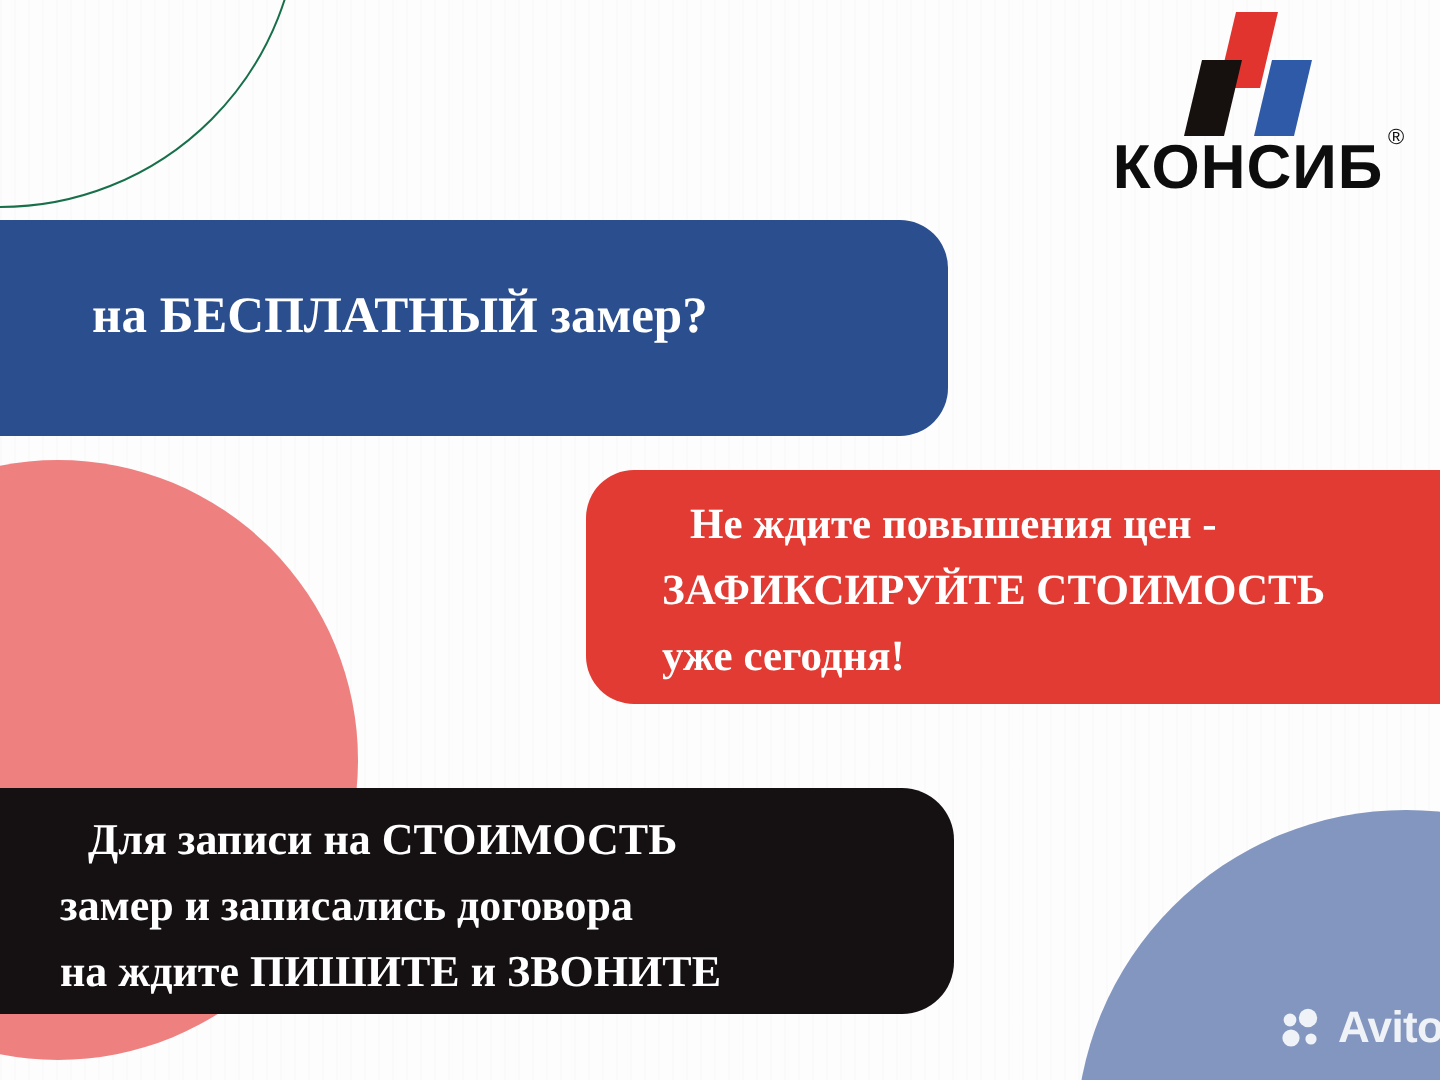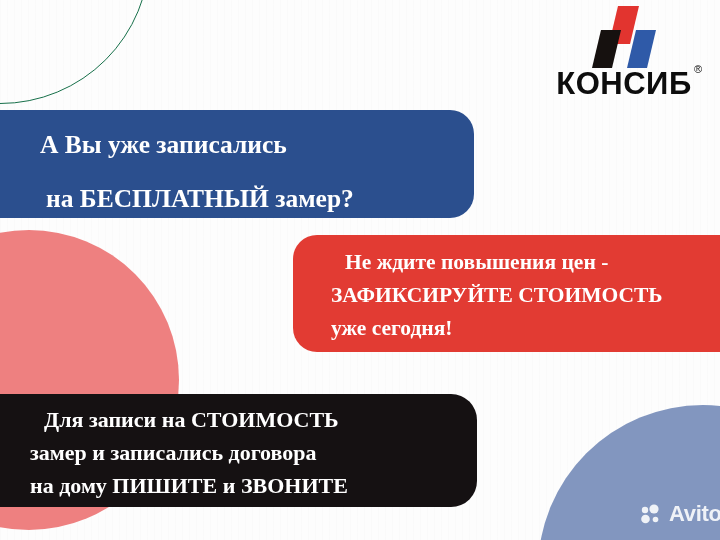--- a/index.html
+++ b/index.html
@@ -175,34 +175,33 @@
     <svg class="logo-mark" viewBox="0 0 64 62">
       <polygon points="26,0 47,0 38,38 17,38" fill="#e2342f"></polygon>
       <polygon points="9,24 29,24 20,62 0,62" fill="#16110f"></polygon>
       <polygon points="44,24 64,24 55,62 35,62" fill="#2f5aa8"></polygon>
     </svg>
     <div class="logo-word">КОНСИБ</div>
     <div class="logo-reg">®</div>
   </div>
 
   <div class="banner banner-blue">
-    <div class="line">А Вы уже записались</div>
     <div class="line indent-2">на БЕСПЛАТНЫЙ замер?</div>
   </div>
 
   <div class="banner banner-red">
     <div class="line indent-1">Не ждите повышения цен -</div>
     <div class="line">ЗАФИКСИРУЙТЕ СТОИМОСТЬ</div>
     <div class="line">уже сегодня!</div>
   </div>
 
   <div class="banner banner-black">
     <div class="line indent-1">Для записи на СТОИМОСТЬ</div>
     <div class="line">замер и записались договора</div>
-    <div class="line">на дому ПИШИТЕ и ЗВОНИТЕ</div>
+    <div class="line">на ждите ПИШИТЕ и ЗВОНИТЕ</div>
   </div>
 
   <div class="avito">
     <svg class="avito-mark" width="26" height="20" viewBox="0 0 26 20">
       <circle cx="5" cy="6" r="3.2" fill="#ffffff"></circle>
       <circle cx="14" cy="5" r="4.6" fill="#ffffff"></circle>
       <circle cx="5.5" cy="15" r="4.3" fill="#ffffff"></circle>
       <circle cx="15.5" cy="15.5" r="2.8" fill="#ffffff"></circle>
     </svg>
     <span class="avito-word">Avito</span>

